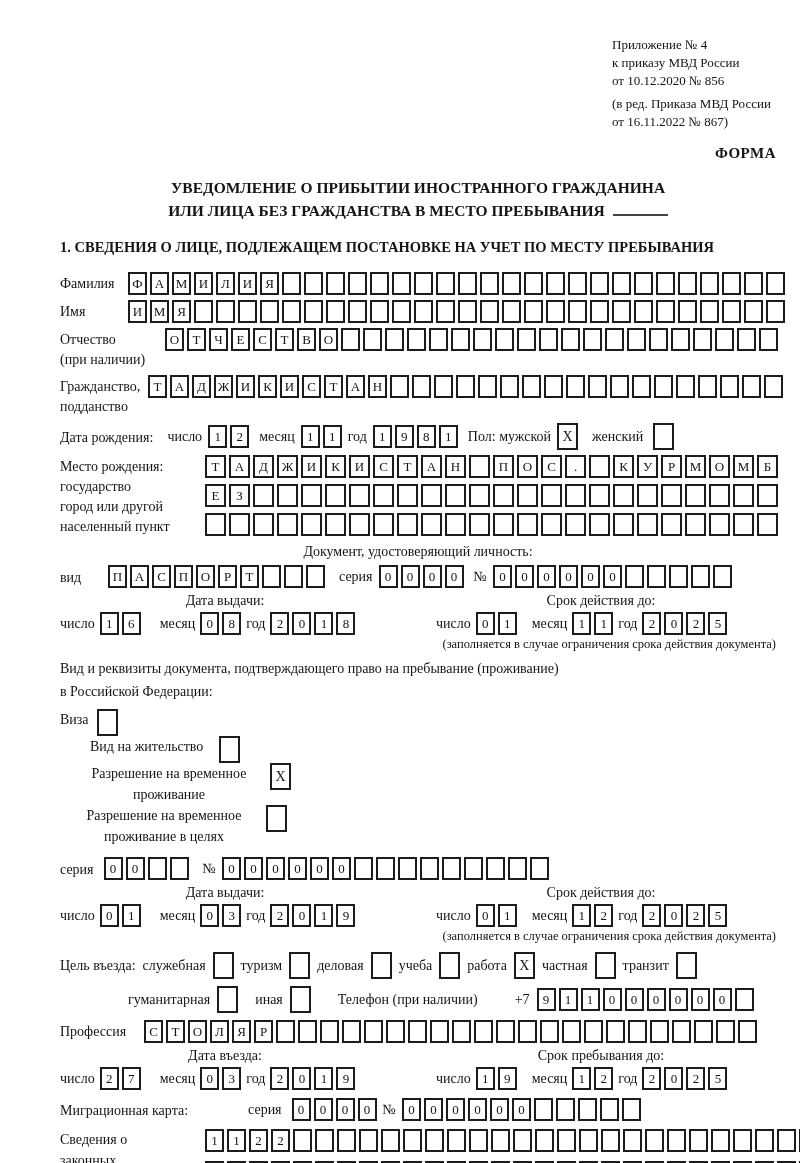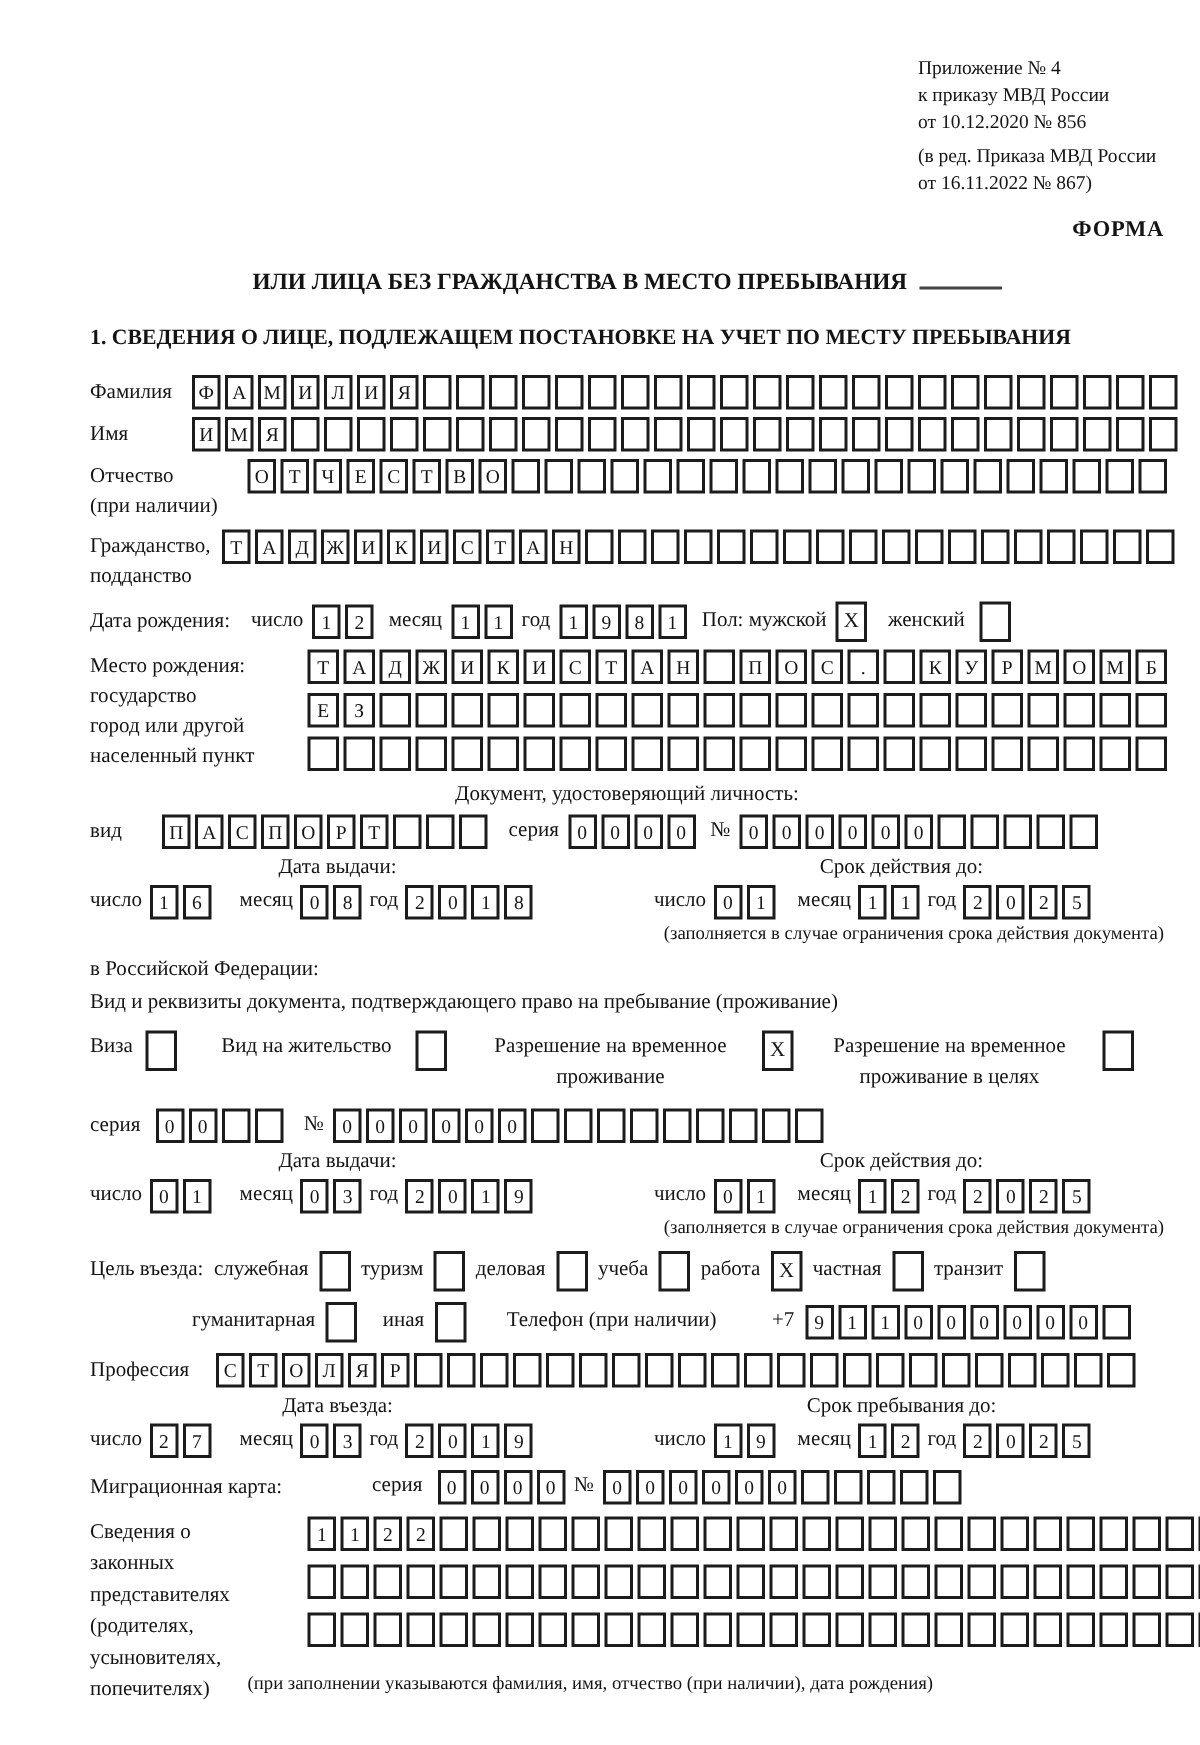--- a/index.html
+++ b/index.html
@@ -37,21 +37,21 @@
   .dhdr-left{width:330px;text-align:center;flex:0 0 auto;}
   .dhdr-right{width:330px;margin-left:46px;text-align:center;flex:0 0 auto;}
   .drow{display:flex;align-items:center;margin-top:3px;}
   .dg{display:flex;align-items:center;gap:5px;flex:0 0 auto;}
   .half-l{width:330px;}
   .half-r{margin-left:46px;}
   .fnote{font-size:12.5px;text-align:right;margin-top:2px;margin-bottom:6px;}
 
   .docsec{text-align:center;font-weight:normal;font-size:14px;margin:7px 0 5px;}
   .resline{font-size:14px;line-height:1.6;}
-  .visa-row{display:flex;align-items:flex-start;font-size:14px;margin-top:6px;margin-bottom:10px;}
+  .visa-row{display:flex;align-items:flex-start;font-size:14px;margin-top:6px;margin-bottom:10px;flex-direction:column;}
   .visa-opt{display:flex;align-items:flex-start;gap:8px;}
   .opt-label{text-align:center;line-height:1.5;}
   .purpose1{display:flex;align-items:center;font-size:14px;gap:7px;margin-top:8px;flex-wrap:nowrap;}
   .purpose2{display:flex;align-items:center;font-size:14px;gap:7px;margin-top:7px;padding-left:68px;}
   .legal-foot{font-size:12.5px;margin-top:8px;padding-left:120px;}
 </style>
 </head>
 <body>
 
 <div class="page">
@@ -61,20 +61,21 @@
       <div>к приказу МВД России</div>
       <div>от 10.12.2020 № 856</div>
     </div>
   <div class="annex-note">
       <div>(в ред. Приказа МВД России</div>
       <div>от 16.11.2022 № 867)</div>
     </div>
   <div class="forma">ФОРМА</div>
 
   <div class="title">
+    <div>УВЕДОМЛЕНИЕ О ПРИБЫТИИ ИНОСТРАННОГО ГРАЖДАНИНА</div>
     <div><span>ИЛИ ЛИЦА БЕЗ ГРАЖДАНСТВА В МЕСТО ПРЕБЫВАНИЯ</span><span class="title-underline"></span></div>
   </div>
 
   <div class="section1">1. СВЕДЕНИЯ О ЛИЦЕ, ПОДЛЕЖАЩЕМ ПОСТАНОВКЕ НА УЧЕТ ПО МЕСТУ ПРЕБЫВАНИЯ</div>
 
   <div class="frow">
     <div class="lbl w68">Фамилия</div>
     <div class="cells">
         <span class="cell">Ф</span>
         <span class="cell">А</span>
@@ -412,22 +413,22 @@
       <span class="cells">
           <span class="cell">2</span>
           <span class="cell">0</span>
           <span class="cell">2</span>
           <span class="cell">5</span>
         </span>
     </div>
   </div>
   <div class="fnote">(заполняется в случае ограничения срока действия документа)</div>
 
+  <div class="resline">Вид и реквизиты документа, подтверждающего право на пребывание (проживание)</div>
   <div class="resline">в Российской Федерации:</div>
-  <div class="resline">Вид и реквизиты документа, подтверждающего право на пребывание (проживание)</div>
 
   <div class="visa-row">
     <div class="visa-opt">
       <span class="opt-label">
           <div>Виза</div>
         </span>
       <span class="cb"></span>
     </div>
     <div class="visa-opt ml30" style="gap:16px;justify-content:flex-end;">
       <span class="opt-label">

